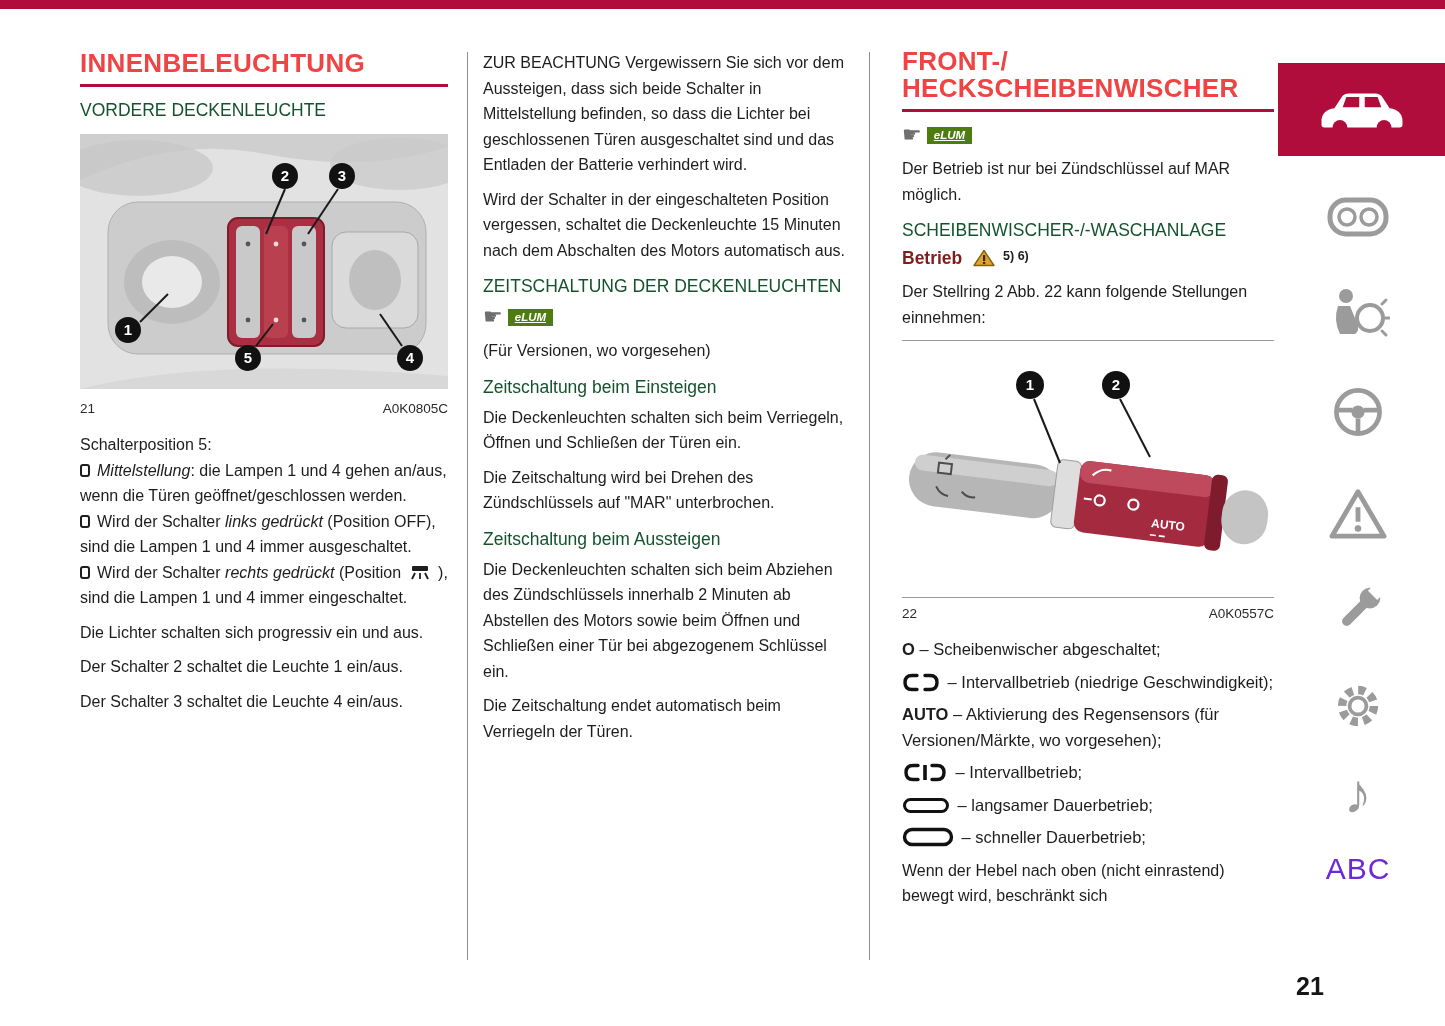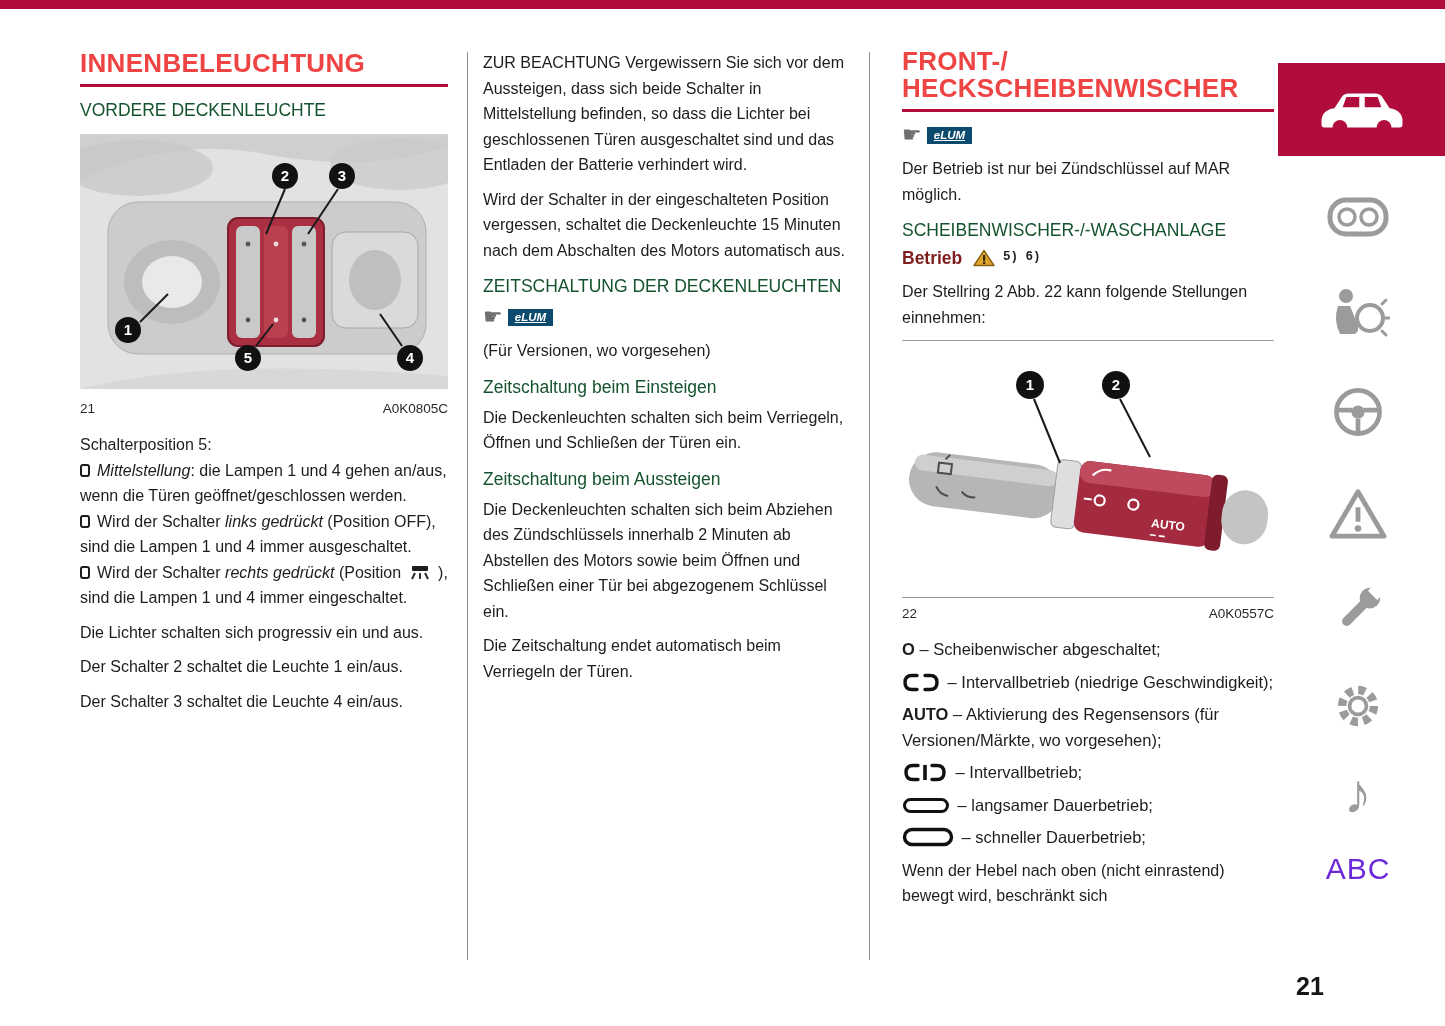--- a/index.html
+++ b/index.html
@@ -24,24 +24,24 @@
   .title { font-size:26px; font-weight:bold; color:#ef4444; letter-spacing:.3px; line-height:27px; margin:0; }
   .rule  { height:3px; background:#B10D3C; margin:7px 0 12px; }
   .h2 { font-size:17.5px; font-weight:normal; color:#14532d; margin:12px 0 6px; line-height:23px; }
   p.body { font-size:16px; line-height:25.5px; margin:0 0 9px; }
   p.tight { margin:0; }
   .fig { margin:12px 0 0; }
   .figcap { display:flex; justify-content:space-between; font-size:13.5px; color:#2a2a2a; margin:8px 0 16px; }
   .sqr { display:inline-block; width:10px; height:13px; border:2px solid #1d1d1f; border-radius:3px; margin-right:7px; vertical-align:-1px; }
   .elum { display:flex; align-items:center; gap:5px; margin:8px 0 10px; }
   .hand { color:#6f6f6f; font-size:22px; line-height:1; }
-  .badge { background:#0c4a6e; color:#fff; font-size:11.5px; font-weight:bold; font-style:italic; padding:2px 7px 3px; text-decoration:underline; }
+  .badge { background:#4d7c0f; color:#fff; font-size:11.5px; font-weight:bold; font-style:italic; padding:2px 7px 3px; text-decoration:underline; }
   .betrieb-line { margin:4px 0 10px; font-size:17.5px; }
   .betrieb { color:#7f1d1d; font-weight:bold; }
-  .refs { font-size:12.5px; font-weight:bold; vertical-align:4px; margin-left:3px;font-family:Liberation Mono, monospace; }
+  .refs { font-size:12.5px; font-weight:bold; vertical-align:4px; margin-left:3px; }
   .warnicon { vertical-align:-3px; margin-left:6px; }
   .modep { font-size:16.5px; line-height:25.5px; margin:0 0 7px; }
   .msym { font-weight:bold; }
   .micon { vertical-align:-4px; margin-right:3px; }
   .lampicon { vertical-align:-3px; margin:0 2px; }
   .fig3 { border-top:1px solid #9a9a9a; border-bottom:1px solid #9a9a9a; padding:6px 0; margin:10px 0 0; }
 
   
   .carbox { position:absolute; left:1278px; top:63px; width:167px; height:93px; background:#B10D3C;
             display:flex; align-items:center; justify-content:center; }
@@ -138,20 +138,21 @@
   <p class="body">ZUR BEACHTUNG Vergewissern Sie sich vor dem Aussteigen, dass sich beide Schalter in Mittelstellung befinden, so dass die Lichter bei geschlossenen Türen ausgeschaltet sind und das Entladen der Batterie verhindert wird.</p>
   <p class="body">Wird der Schalter in der eingeschalteten Position vergessen, schaltet die Deckenleuchte 15 Minuten nach dem Abschalten des Motors automatisch aus.</p>
   <div class="h2">ZEITSCHALTUNG DER DECKENLEUCHTEN</div>
   <div class="elum">
     <span class="hand">☛</span>
     <span class="badge">eLUM</span>
   </div>
   <p class="body">(Für Versionen, wo vorgesehen)</p>
   <div class="h2">Zeitschaltung beim Einsteigen</div>
   <p class="body">Die Deckenleuchten schalten sich beim Verriegeln, Öffnen und Schließen der Türen ein.</p>
+  <p class="body">Die Zeitschaltung wird bei Drehen des Zündschlüssels auf "MAR" unterbrochen.</p>
   <div class="h2">Zeitschaltung beim Aussteigen</div>
   <p class="body">Die Deckenleuchten schalten sich beim Abziehen des Zündschlüssels innerhalb 2 Minuten ab Abstellen des Motors sowie beim Öffnen und Schließen einer Tür bei abgezogenem Schlüssel ein.</p>
   <p class="body">Die Zeitschaltung endet automatisch beim Verriegeln der Türen.</p>
 </div>
 
 <div class="col" id="col3">
   <div class="title">FRONT-/</div>
   <div class="title">HECKSCHEIBENWISCHER</div>
   <div class="rule"></div>
   <div class="elum">

